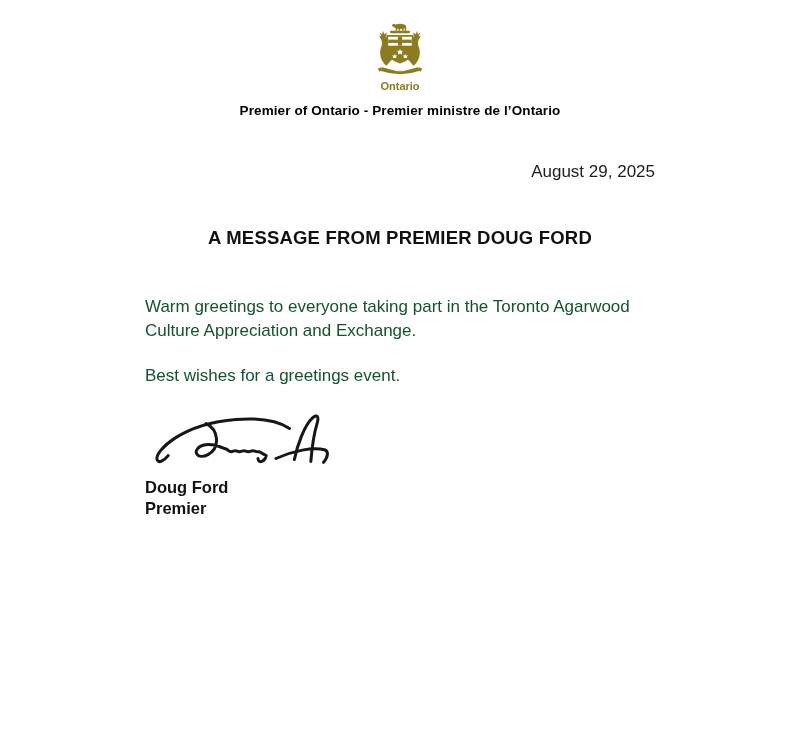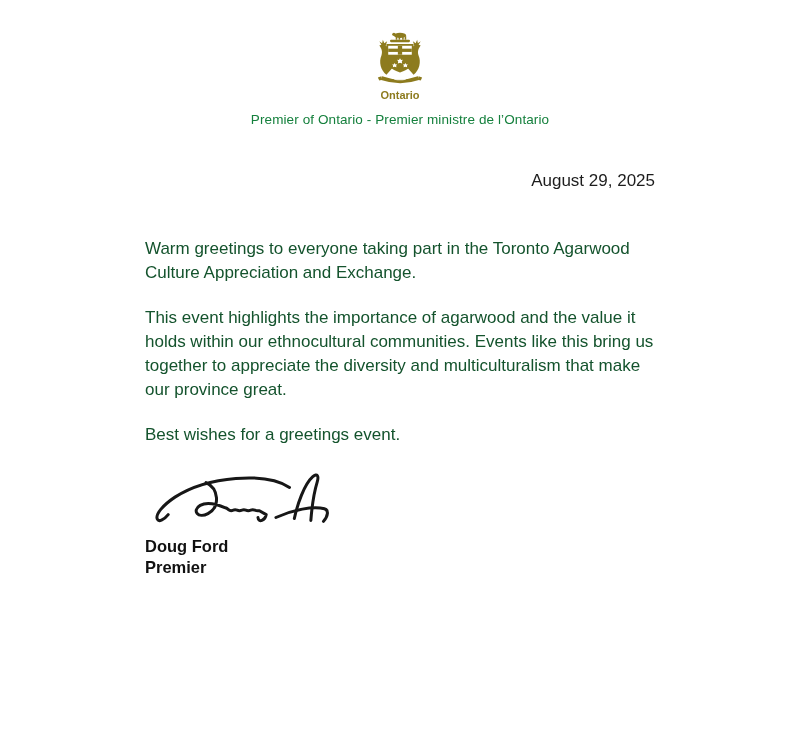--- a/index.html
+++ b/index.html
@@ -9,39 +9,38 @@
     width:800px;
     height:733px;
     background:#ffffff;
     font-family:"Liberation Sans", sans-serif;
     color:#1d1d1d;
     overflow:hidden;
   }
   .letterhead{
     padding-top:20px;
     text-align:center;
-    margin-top:9px;
   }
   .crest{
     display:inline-block;
     line-height:0;
   }
   .crest svg{width:72px;height:60px;}
   .crest-label{
     margin-top:0px;
     font-size:11px;
     font-weight:bold;
     color:#8D7B1E;
     line-height:12px;
   }
   .letterhead-title{
     margin-top:9px;
     font-size:13.5px;
-    font-weight:normal;
-    color:#15803d;
+    font-weight:bold;
+    color:#000000;
     letter-spacing:0.1px;
   }
   .date-line{
     margin:44px 145px 0 145px;
     font-size:17px;
     color:#1d1d1d;
     text-align:right;
   }
   .heading{
     margin:45px 145px 0 145px;
@@ -115,24 +114,24 @@
         </g>
         <ellipse cx="50" cy="70" rx="9" ry="1.8" fill="#ffffff" opacity="0.85"></ellipse>
       </svg>
       <div class="crest-label">Ontario</div>
     </div>
     <div class="letterhead-title">Premier of Ontario - Premier ministre de l’Ontario</div>
   </div>
 
   <div class="date-line">August 29, 2025</div>
 
+  <div class="heading">A MESSAGE FROM PREMIER DOUG FORD</div>
 
   <div class="body-text">
     <p>Warm greetings to everyone taking part in the Toronto Agarwood Culture Appreciation and Exchange.</p>
-    <p>This event highlights the importance of agarwood and the value it holds within our ethnocultural communities. Events like this bring us together to appreciate the diversity and multiculturalism that make our province great.</p>
     <p>Best wishes for a greetings event.</p>
   </div>
 
   <div class="signature-block">
     <svg viewBox="0 0 190 68" xmlns="http://www.w3.org/2000/svg" fill="none" stroke="#171717" stroke-linecap="round" stroke-linejoin="round">
 
       <path stroke-width="3.1" d="M146,20 C122,4 62,8 28,30 C16,38 7,48 10,53 C11.5,56 17,53 21,48"></path>
 
       <path stroke-width="3.1" d="M60,15 C73,21 75,40 62,47 C52,52.5 45,44 54,38.5 C61,34.5 73,38 80,41 C84,42.3 83.5,45.5 88,43.5 C92,41.6 92,45.5 97,43.5 C101,41.6 101,45.5 106,43.5 C110,41.6 110,45 115,44 L122,48 C121,54 114,57 113.5,51"></path>
 

